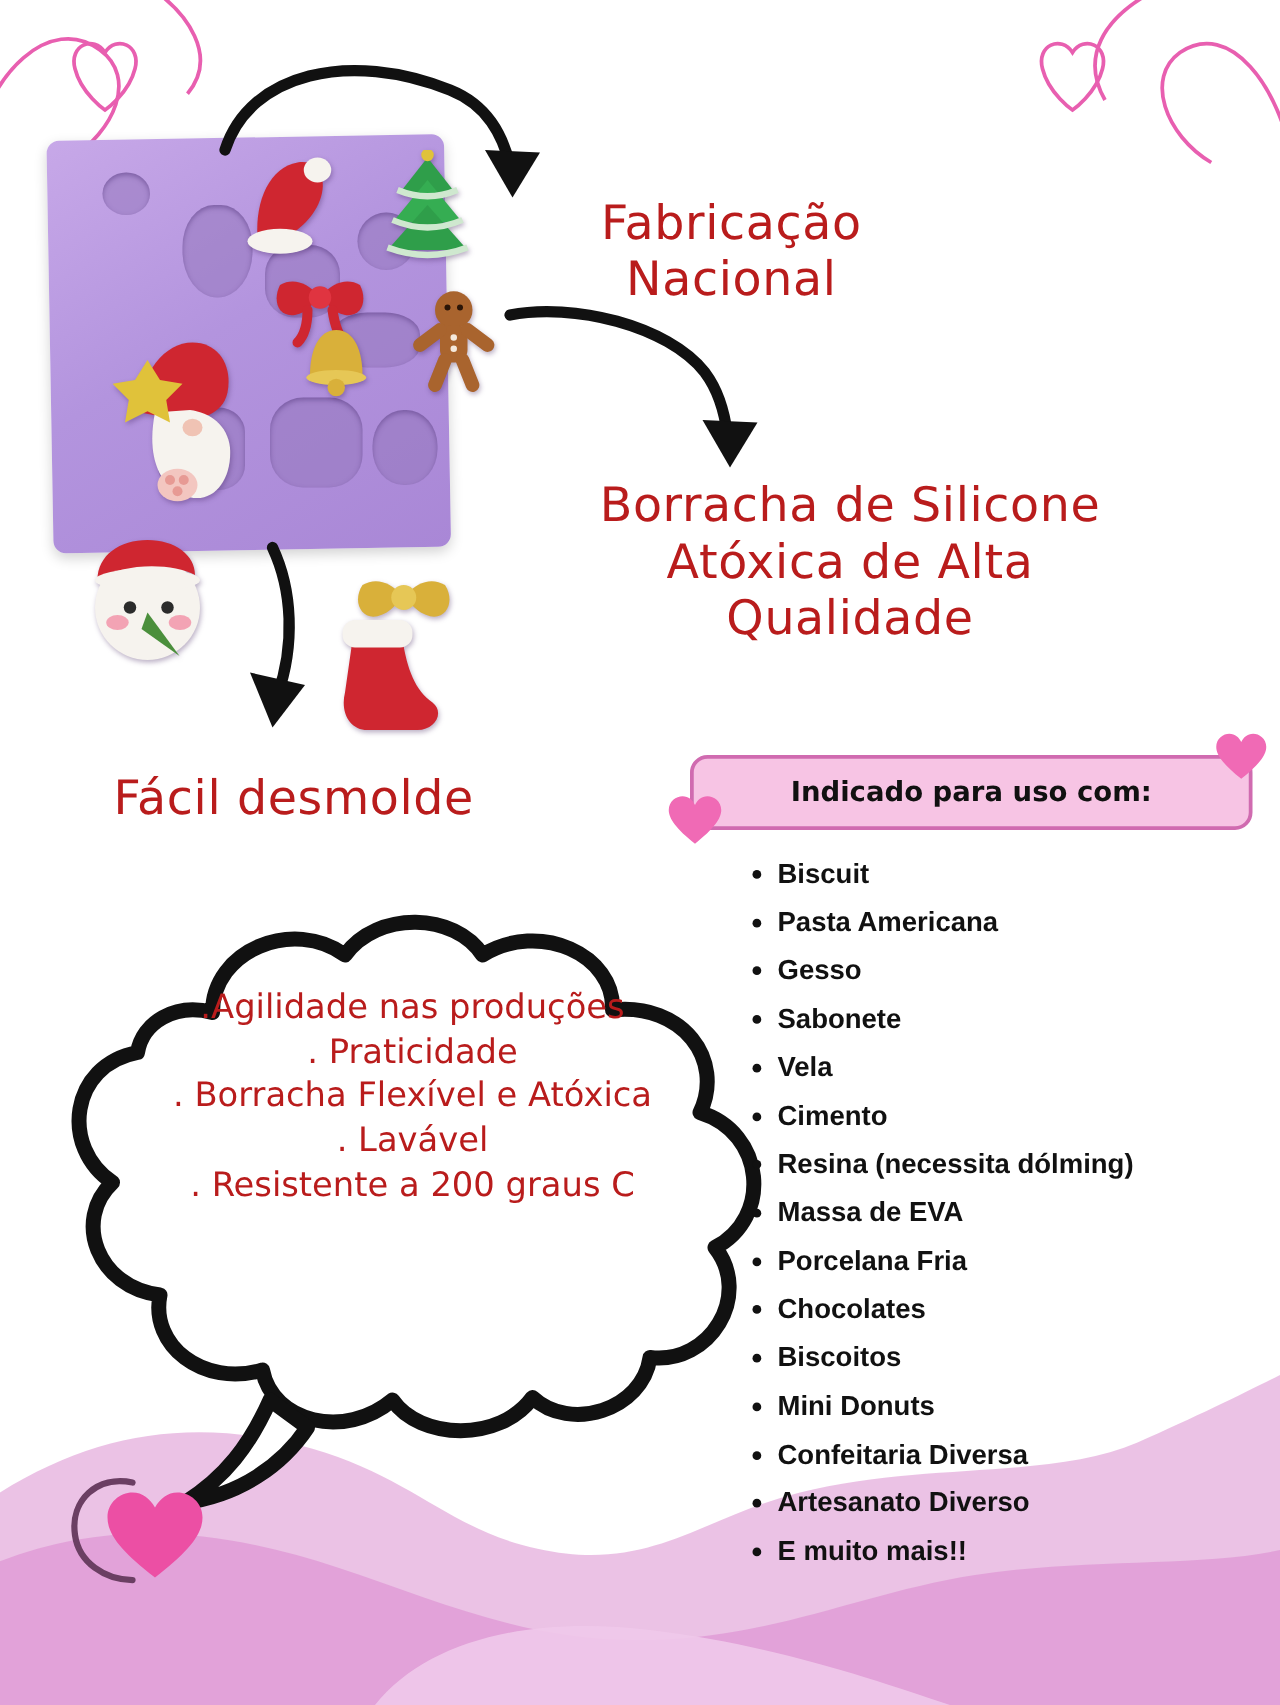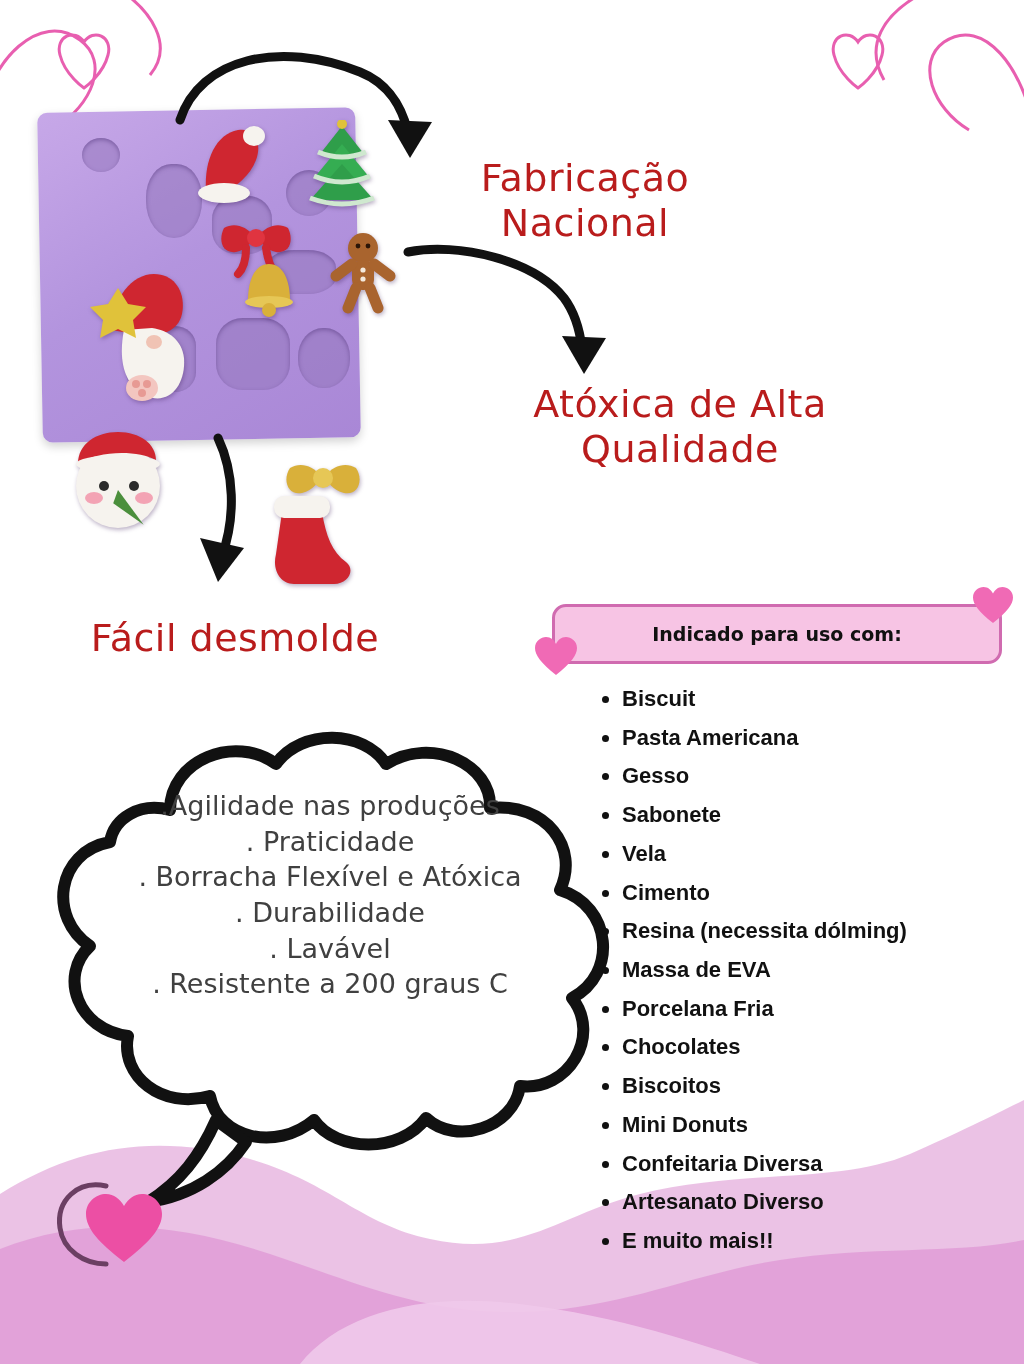--- a/index.html
+++ b/index.html
@@ -48,32 +48,32 @@
     letter-spacing:0.5px;
   }
   #head-fabricacao { left:420px; top:156px; width:330px; font-size:38px; }
   #head-borracha   { left:430px; top:382px; width:500px; font-size:38px; }
   #head-facil      { left:60px;  top:616px; width:350px; font-size:38px; }
 
   
   .cloud-wrap { position:absolute; left:20px; top:690px; width:620px; height:520px; }
   .cloud-text {
     position:absolute; left:60px; top:98px; width:500px;
-    text-align:center; color:#404040; font-size:27px; line-height:1.32;
+    text-align:center; color:#b91c1c; font-size:27px; line-height:1.32;
     font-family:"DejaVu Sans", sans-serif;
   }
 
   
   .indicated-box {
     position:absolute; left:552px; top:604px; width:450px; height:60px;
     background:#f7c4e4; border:3px solid #d06bb0; border-radius:14px;
     display:flex; align-items:center; justify-content:center;
   }
   .indicated-box span {
-    font-size:19px; font-weight:bold; color:#111;
+    font-size:22px; font-weight:bold; color:#111;
     font-family:"DejaVu Sans", sans-serif;
   }
   .box-heart { position:absolute; }
 
   .uses-list {
     position:absolute; left:600px; top:680px; width:430px;
     margin:0; padding:0 0 0 22px;
     font-size:22px; font-weight:bold; color:#111; line-height:1.76;
     font-family:"Liberation Sans", sans-serif;
   }
@@ -207,20 +207,21 @@
   <path d="M58,8 C74,42 76,86 62,126" stroke="#111" stroke-width="9" fill="none" stroke-linecap="round"></path>
   <path d="M40,108 L58,152 L84,118 Z" fill="#111"></path>
 </svg>
 
 <div class="headline" id="head-fabricacao">
   <div>Fabricação</div>
   <div>Nacional</div>
 </div>
 
 <div class="headline" id="head-borracha">
+  <div>Borracha de Silicone</div>
   <div>Atóxica de Alta</div>
   <div>Qualidade</div>
 </div>
 
 <div class="headline" id="head-facil">Fácil desmolde</div>
 
 <div class="cloud-wrap">
   <svg width="620" height="520" viewBox="0 0 620 520">
     <path d="M150,120
              C150,70 215,44 256,74
@@ -235,21 +236,20 @@
              C142,420 100,386 108,346
              C58,340 38,286 70,256
              C28,228 36,162 90,152
              C94,128 120,112 150,120 Z" fill="#ffffff" stroke="#111" stroke-width="12" stroke-linejoin="round"></path>
     <path d="M196,430 C180,466 160,492 128,512 C172,506 206,482 226,452 Z" fill="#ffffff" stroke="#111" stroke-width="12" stroke-linejoin="round"></path>
   </svg>
   <div class="cloud-text">
     <div>.Agilidade nas produções</div>
     <div>. Praticidade</div>
     <div>. Borracha Flexível e Atóxica</div>
-    <div>. Durabilidade</div>
     <div>. Lavável</div>
     <div>. Resistente a 200 graus C</div>
   </div>
 </div>
 
 <div class="indicated-box">
   <span>Indicado para uso com:</span>
   <svg class="box-heart" style="left:-22px;top:28px;" width="46" height="42" viewBox="0 0 46 42">
     <path d="M23,40 C8,28 2,20 2,13 C2,6 8,2 13,2 C18,2 21,5 23,9 C25,5 28,2 33,2 C38,2 44,6 44,13 C44,20 38,28 23,40Z" fill="#f06ab5"></path>
   </svg>

